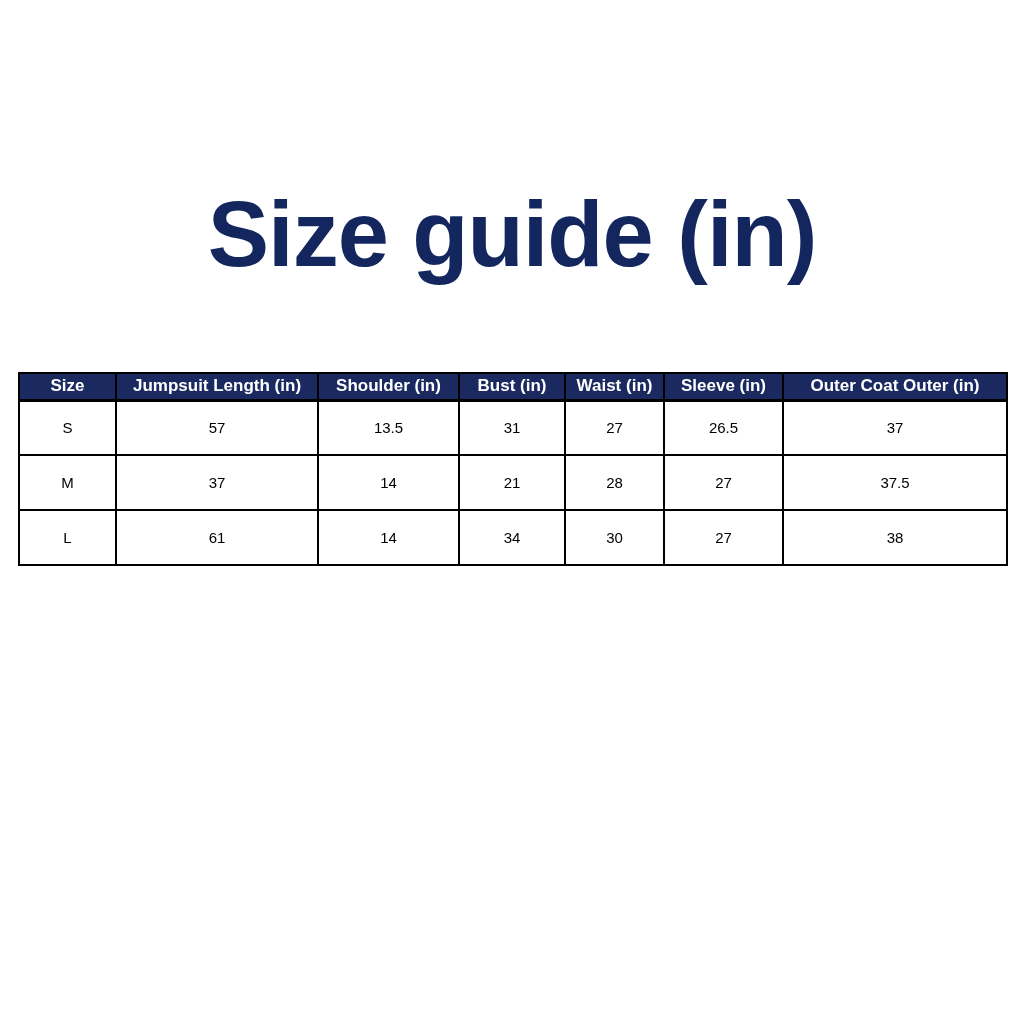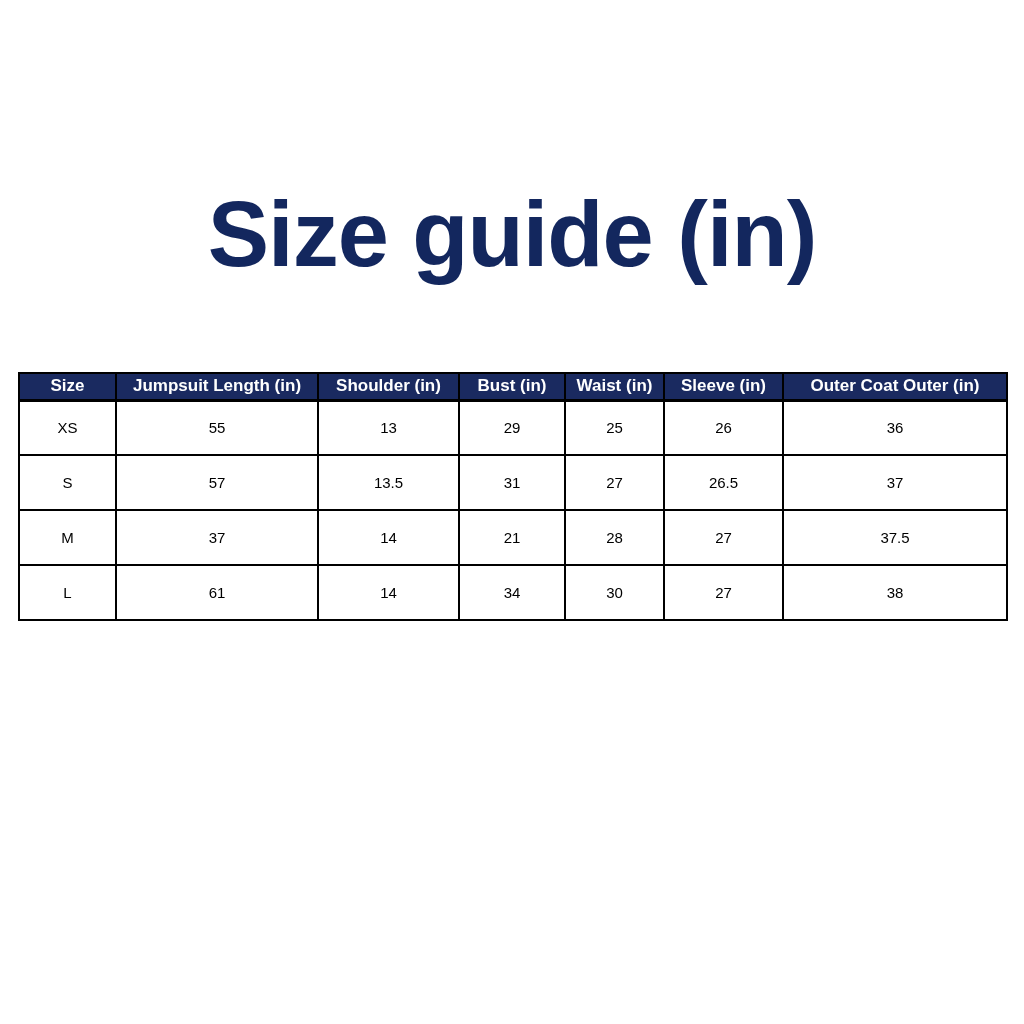--- a/index.html
+++ b/index.html
@@ -94,29 +94,20 @@
           <th>Jumpsuit Length (in)</th>
           <th>Shoulder (in)</th>
           <th>Bust (in)</th>
           <th>Waist (in)</th>
           <th>Sleeve (in)</th>
           <th>Outer Coat Outer (in)</th>
         </tr>
     </thead>
     <tbody id="table-body">
         <tr>
-          <td>XS</td>
-          <td>55</td>
-          <td>13</td>
-          <td>29</td>
-          <td>25</td>
-          <td>26</td>
-          <td>36</td>
-        </tr>
-        <tr>
           <td>S</td>
           <td>57</td>
           <td>13.5</td>
           <td>31</td>
           <td>27</td>
           <td>26.5</td>
           <td>37</td>
         </tr>
         <tr>
           <td>M</td>

